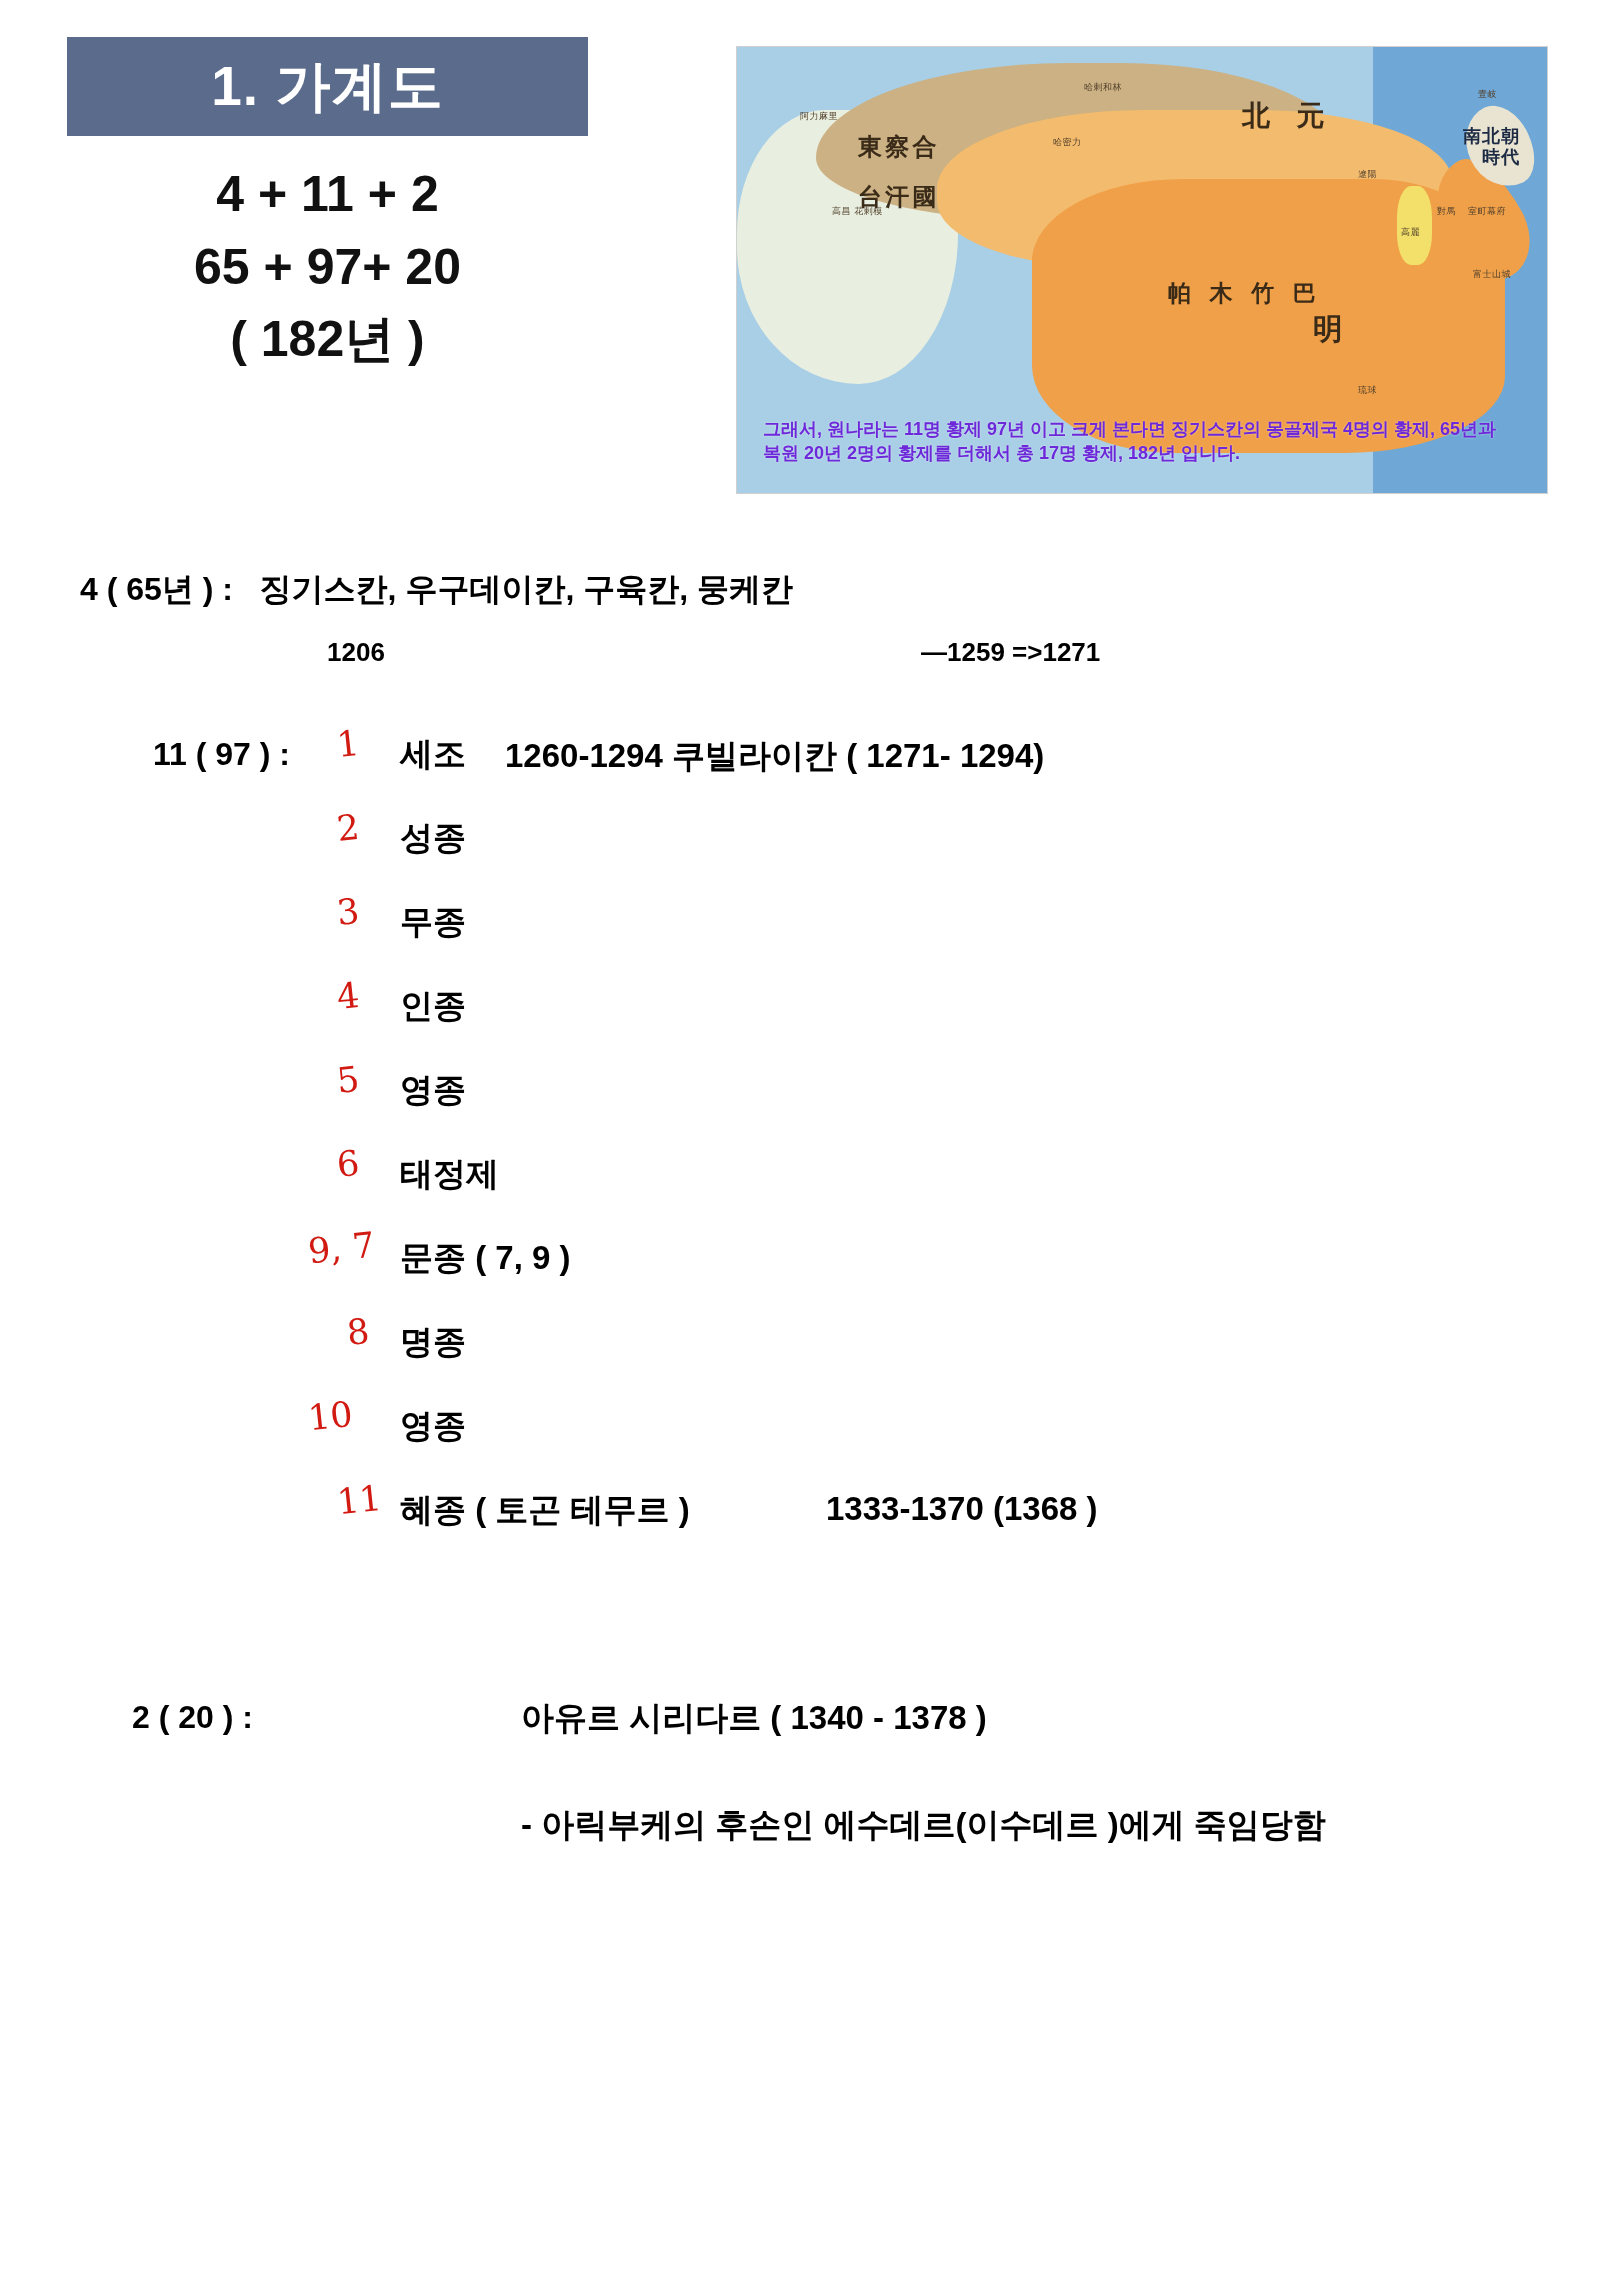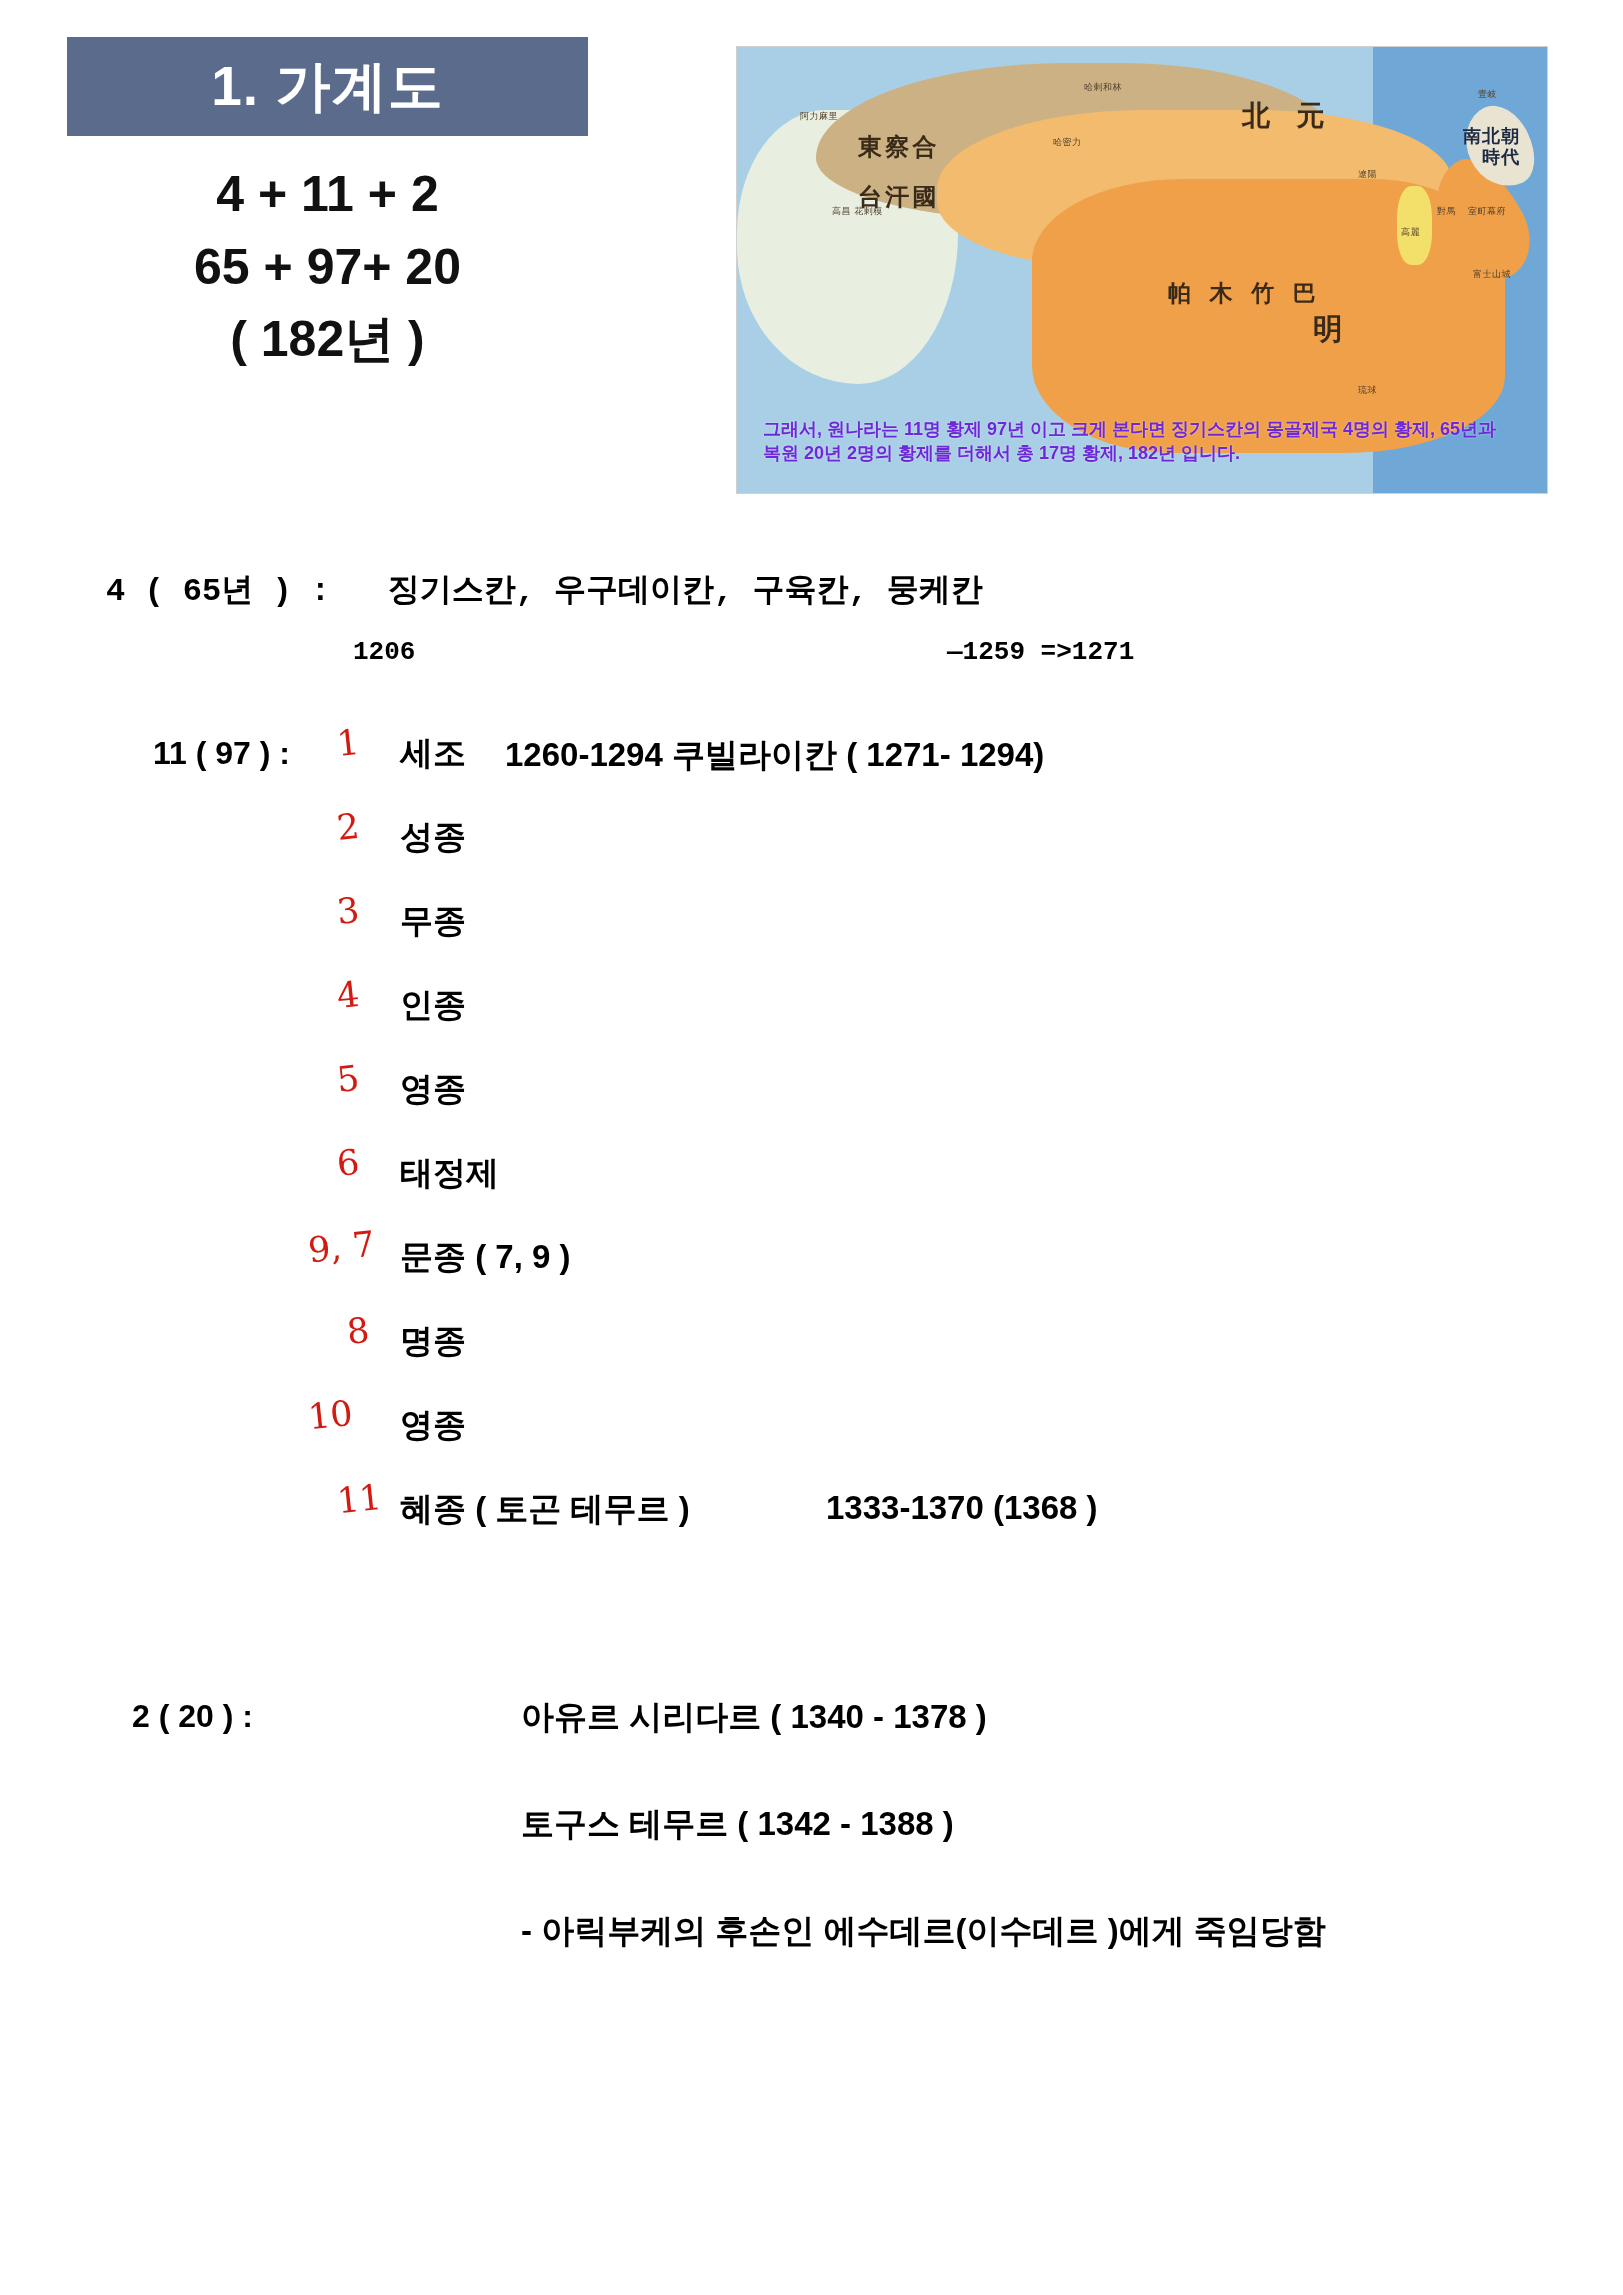--- a/index.html
+++ b/index.html
@@ -164,21 +164,21 @@
   }
 
   
   .content {
     position: absolute;
     left: 0;
     top: 568px;
     width: 1623px;
   }
 
-  .row-group4 { margin-left: 106px; font-family: Liberation Mono, monospace; }
+  .row-group4 { margin-left: 80px; }
   .group4-head { font-size: 32px; font-weight: bold; }
   .group4-sub {
     margin-top: 25px;
     margin-left: 247px;
     font-size: 26px;
     font-weight: bold;
     position: relative;
   }
   .group4-sub .right-date {
     position: absolute;
@@ -375,19 +375,18 @@
         <span class="emperor-extra" style="left:426px;">1333-1370        (1368 )</span>
       </div>
 
     </div>
   </div>
 
   <div class="group2" style="margin-top:926px;">
     <span class="g2-label">2 ( 20 )    :</span>
     <div class="g2-lines">
       <div class="g2-line">아유르 시리다르 ( 1340 - 1378 )</div>
-      <div class="g2-line">토구스 테무르 ( 1342 - 1388 )</div>
       <div class="g2-line last">- 아릭부케의 후손인  에수데르(이수데르 )에게  죽임당함</div>
     </div>
   </div>
 
 </div>
 
 
 </body></html>

